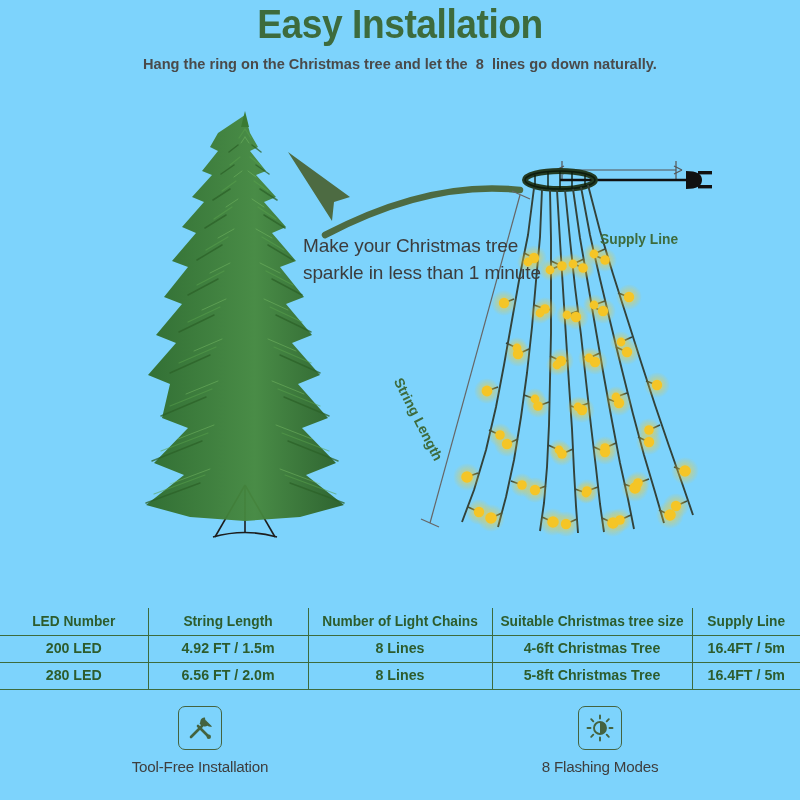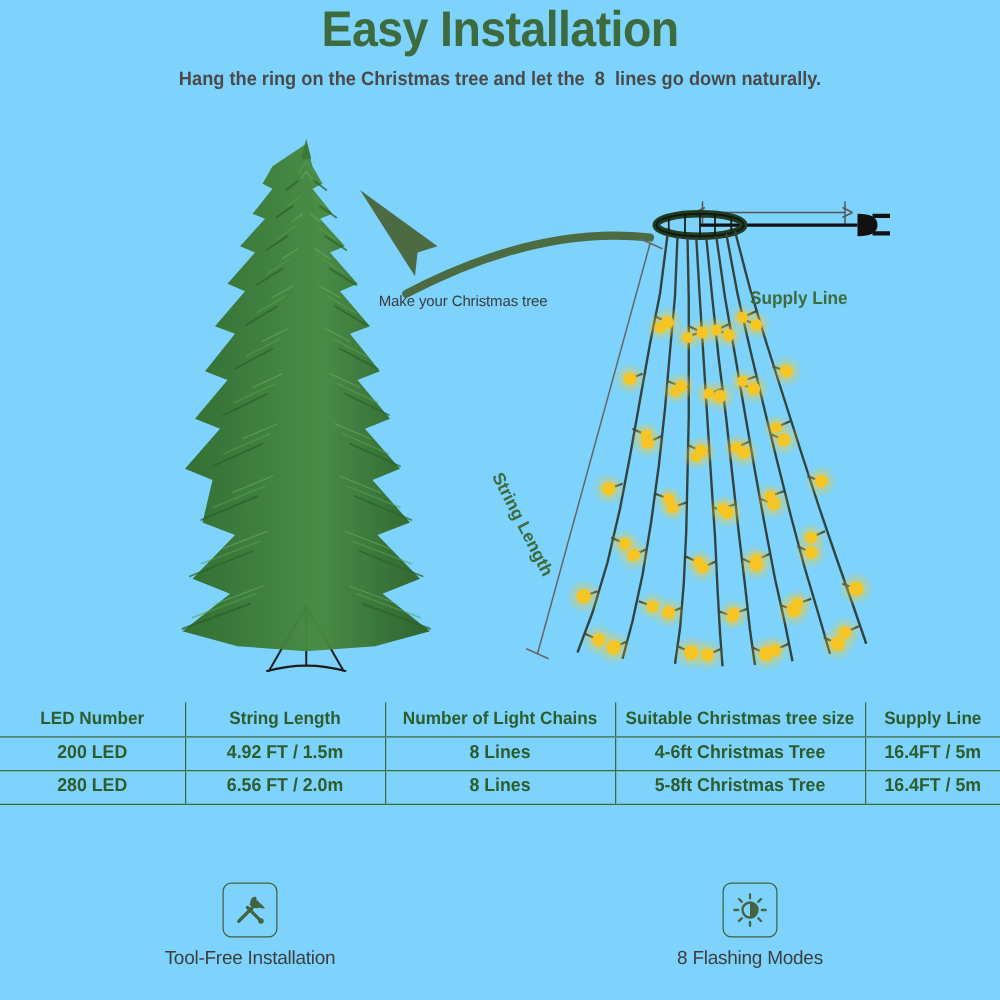--- a/index.html
+++ b/index.html
@@ -38,21 +38,21 @@
 
   
   #illustration {
     position: absolute; left: 0; top: 85px; width: 800px; height: 490px;
   }
   #illustration svg { display: block; }
 
   .callout {
     position: absolute;
     left: 303px; top: 148px;
-    font-size: 12px;
+    font-size: 19px;
     color: #3c3c3c;
     line-height: 1.42;
     letter-spacing: -0.1px;
   }
 
   .label-supply {
     position: absolute;
     left: 598px; top: 146px;
     font-size: 14.5px;
     font-weight: 700;
@@ -68,21 +68,21 @@
     font-weight: 700;
     color: #3d6b3d;
     font-family: "Liberation Sans Narrow", "Liberation Sans", sans-serif;
     transform: rotate(63deg);
     transform-origin: left top;
     white-space: nowrap;
   }
 
   
   #spec-table {
-    position: absolute; left: 0; top: 562px; width: 800px;
+    position: absolute; left: 0; top: 608px; width: 800px;
     border-collapse: collapse;
     table-layout: fixed;
   }
   #spec-table td, #spec-table th {
     border: 1.6px solid #3d6b3d;
     border-left: none; border-right: none;
     text-align: center;
     color: #2d5c2d;
     font-weight: 700;
     font-family: "Liberation Sans Narrow", "Liberation Sans", sans-serif;
@@ -391,20 +391,21 @@
             <circle cx="657" cy="300" r="5.2"></circle>
           <circle cx="649" cy="345" r="4.8"></circle>
             <circle cx="685" cy="386" r="5.8"></circle>
           <circle cx="676" cy="421" r="5.2"></circle>
         </g>
       </g>
     </svg>
 
     <div class="callout">
       <div>Make your Christmas tree</div>
+      <div>sparkle in less than 1 minute</div>
     </div>
     <div class="label-supply">Supply Line</div>
     <div class="label-string">String Length</div>
   </div>
 
   <table id="spec-table">
     <colgroup>
       <col style="width:148px">
         <col style="width:160px">
         <col style="width:184px">

